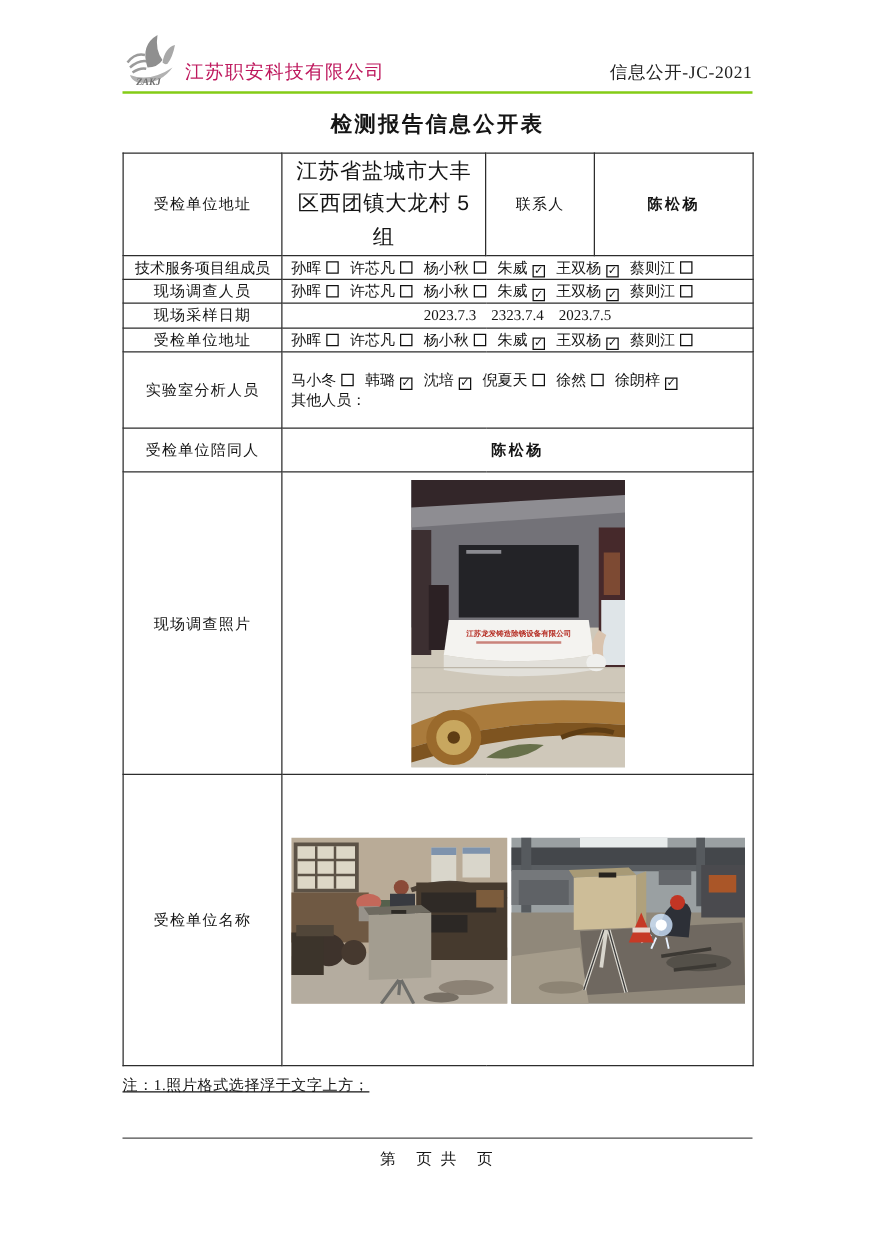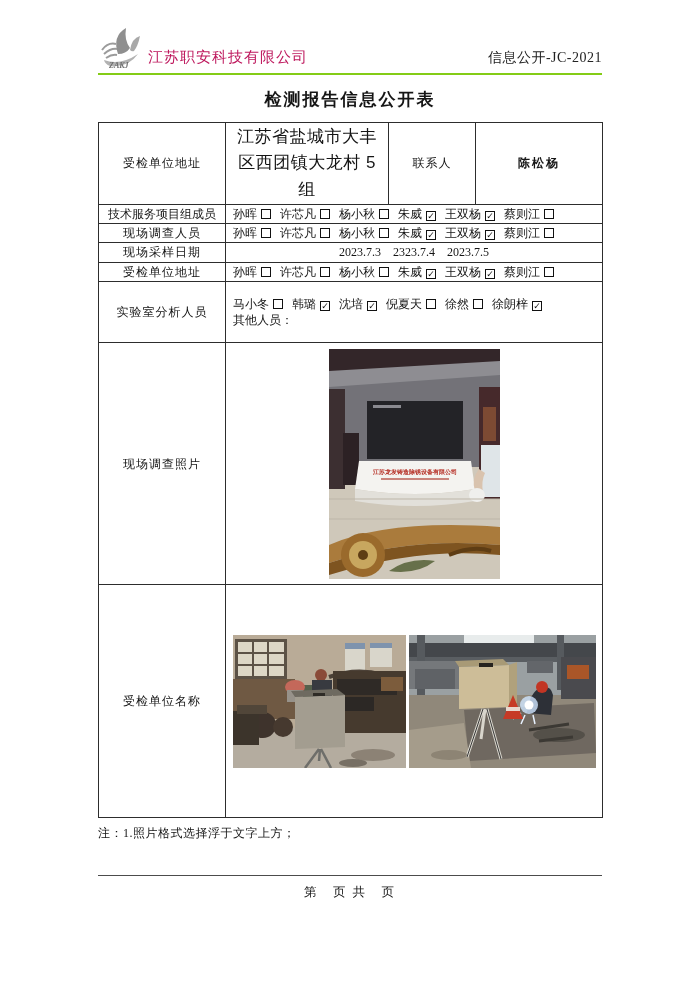--- a/index.html
+++ b/index.html
@@ -47,21 +47,21 @@
     text-align:center; font-weight:bold;
     font-family:"DejaVu Sans","Liberation Sans",sans-serif;
   }
   .others-line { display:block; padding-left:7px; }
   .photo-cell { text-align:center; vertical-align:middle; }
   .photo-wrap { display:flex; justify-content:center; align-items:center; gap:3px; }
   svg { display:block; }
   .photo-wrap svg { display:inline-block; }
 
   
-  .note { font-size:12px; margin-top:7px; letter-spacing:0.5px; }
+  .note { font-size:12px; margin-top:7px; letter-spacing:0.5px;text-decoration:underline; }
   .footer { margin-top:33px; border-top:1.5px solid #4c4c4c; text-align:center; padding-top:8px; font-size:12.5px; letter-spacing:2px; }
 </style>
 </head>
 <body>
 
 <div class="page">
   <div class="content">
 
     <div class="header">
       <span class="logo">
@@ -118,20 +118,24 @@
       </tr>
 
       <tr class="r-lab">
         <td class="lbl">实验室分析人员</td>
         <td colspan="3" style="padding:14px 0;">
           <span class="check-cell" style="display:block;"><span class="cl-item"><span>马小冬</span><span class="cb"></span></span><span class="cl-item"><span>韩璐</span><span class="cb">✓</span></span><span class="cl-item"><span>沈培</span><span class="cb">✓</span></span><span class="cl-item"><span>倪夏天</span><span class="cb"></span></span><span class="cl-item"><span>徐然</span><span class="cb"></span></span><span class="cl-item"><span>徐朗梓</span><span class="cb">✓</span></span></span>
           <span class="others-line">其他人员：</span>
         </td>
       </tr>
 
+      <tr class="r-comp">
+        <td class="lbl">受检单位陪同人</td>
+        <td class="big-name" colspan="3">陈松杨</td>
+      </tr>
 
       <tr class="r-photo1">
         <td class="lbl">现场调查照片</td>
         <td class="photo-cell" colspan="3">
           <div class="photo-wrap">
             <svg width="171" height="230" viewBox="0 0 171 230">
               <rect width="171" height="230" fill="#b8b2a8"></rect>
               <rect y="118" width="171" height="112" fill="#cfc8ba"></rect>
               <rect width="171" height="118" fill="#737278"></rect>
               <polygon points="0,0 171,0 171,26 0,38" fill="#8e8d92"></polygon>

